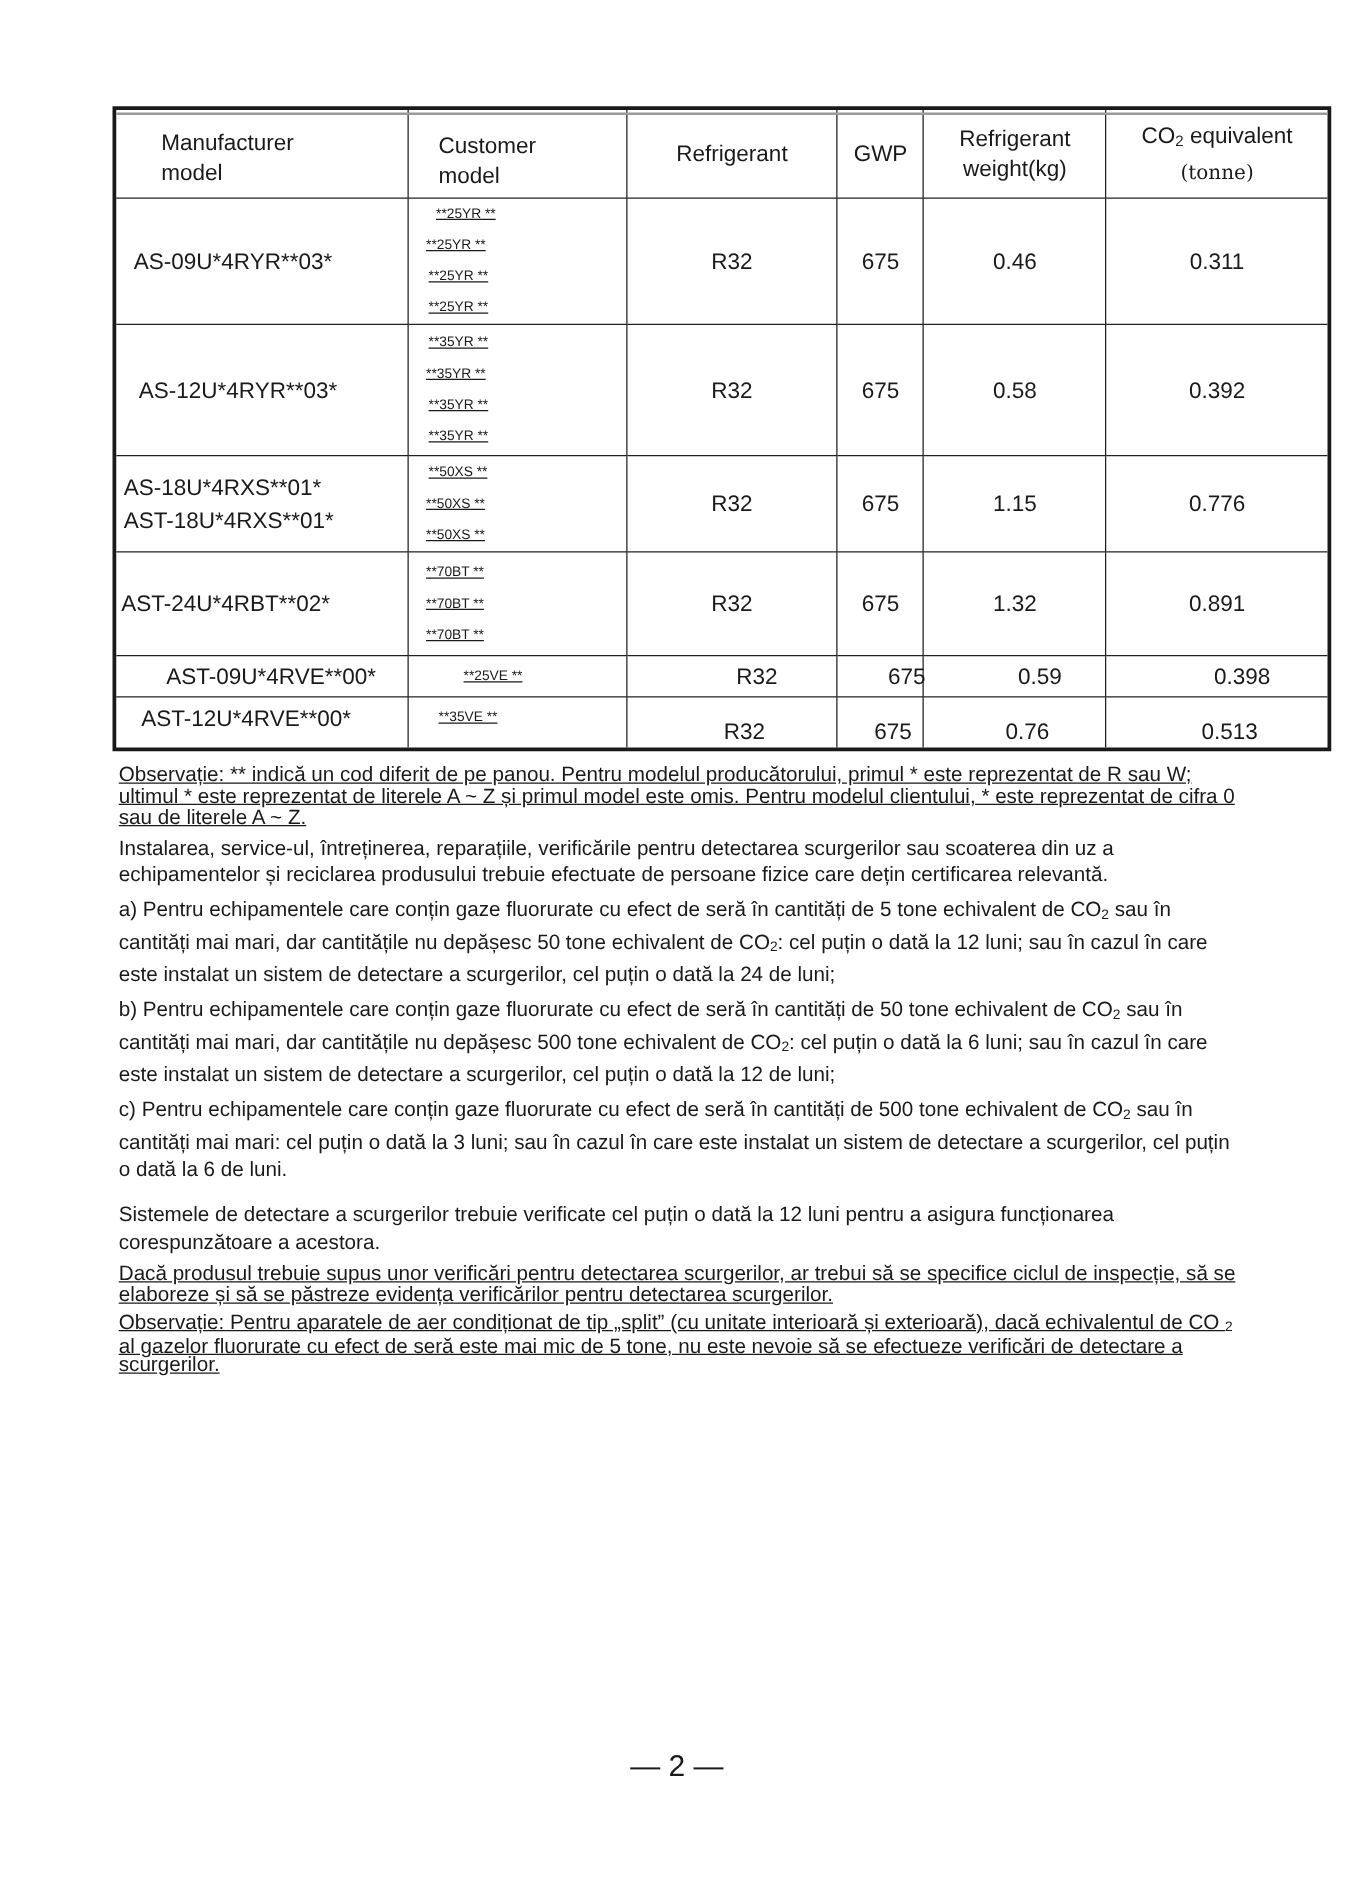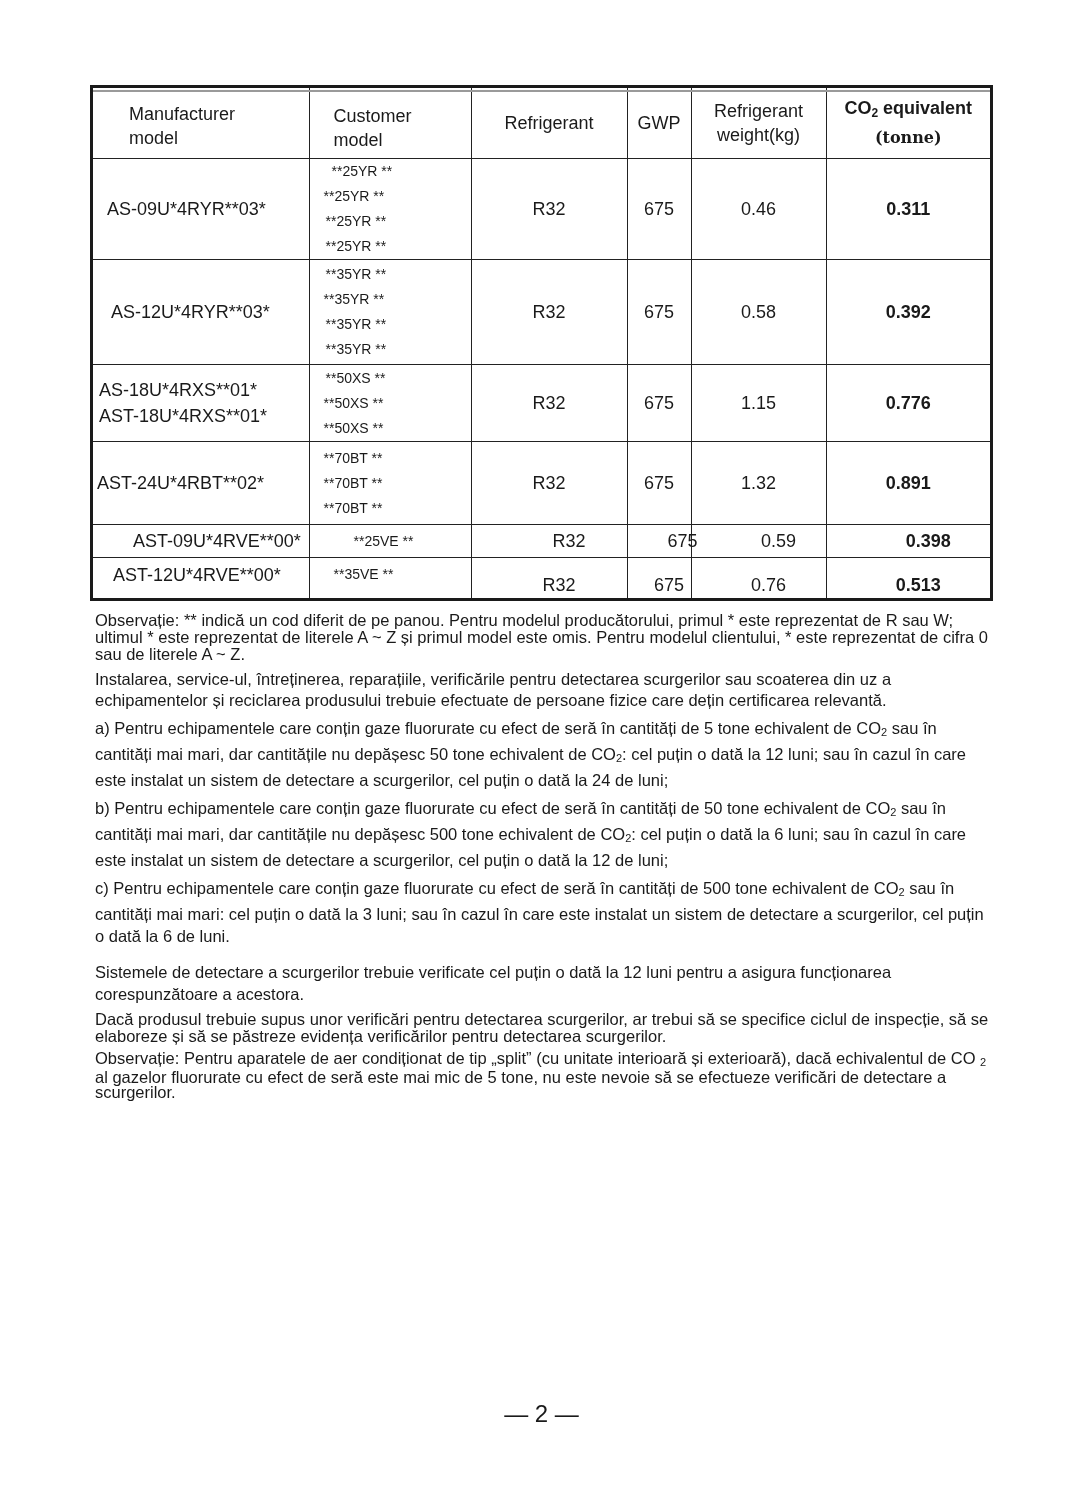--- a/index.html
+++ b/index.html
@@ -1,55 +1,55 @@
 <!DOCTYPE html>
 <html><head>
 <meta charset="utf-8">
 <style>
   html, body { margin: 0; padding: 0; background: #ffffff; }
   body {
     width: 1083px; height: 1508px; position: relative; overflow: hidden;
     font-family: "Liberation Sans", sans-serif; color: #1a1a1a;
   }
   .table-wrap {
-    position: absolute; left: 90px; top: 85px; width: 903px;
+    position: absolute; left: 90px; top: 85px; width: 975px;
     border: 3px solid #1a1a1a; box-sizing: border-box;
   }
   .table-wrap::before {
     content: ""; position: absolute; left: 0; right: 0; top: 2px;
     height: 2px; background: #9a9a9a;
   }
   table { border-collapse: collapse; width: 100%; table-layout: fixed; font-size: 18px; }
   td, th { border: 1px solid #222; padding: 0; font-weight: normal; vertical-align: middle; }
   tr:first-child th { border-top: none; }
   th:first-child, td:first-child { border-left: none; }
-  th:last-child, td:last-child { border-right: none; font-weight: bold; }
+  th:last-child, td:last-child { border-right: none; }
   tr:last-child td { border-bottom: none; padding-left: 20px; }
   th { height: 60px; line-height: 24px; }
   th.mfr { text-align: left; padding-left: 36px; padding-top: 6px; }
   th.cust { text-align: left; padding-left: 24px; padding-top: 10px; }
   th.c { text-align: center; }
   .co2-sub { font-size: 12px; vertical-align: -3px; }
   .tonne { font-family: "DejaVu Serif", serif; font-size: 16px; }
   td.mfr-cell { padding-left: 14px; line-height: 26px; }
   td.mfr-cell.center-ish { padding-left: 18px; }
-  td.cust-cell { padding-left: 14px; line-height: 25px; font-size: 14px; }
+  td.cust-cell { padding-left: 14px; line-height: 25px; font-size: 11px; text-decoration: underline; }
   td.val { text-align: center; }
   .row-a td { height: 96px; }
   .row-b td { height: 104px; }
   .row-c td { height: 76px; }
   .row-d td { height: 82px; }
   .row-e td { height: 32px; padding-left: 40px; }
   .row-f td { height: 36px; }
   .notes {
     position: absolute; left: 95px; top: 612px; width: 895px;
     font-size: 16.5px; line-height: 21px; color: #1a1a1a;
   }
   .notes p { margin: 0 0 6px 0; }
-  .notes p.tight { line-height: 17px; }
+  .notes p.tight { line-height: 17px; text-decoration: underline; }
   .notes sub { font-size: 11px; vertical-align: -2px; }
   .page-num {
     position: absolute; left: 0; width: 1083px; top: 1400px;
     text-align: center; font-size: 24px;
   }
 </style>
 </head>
 <body>
 
 <div class="table-wrap">

